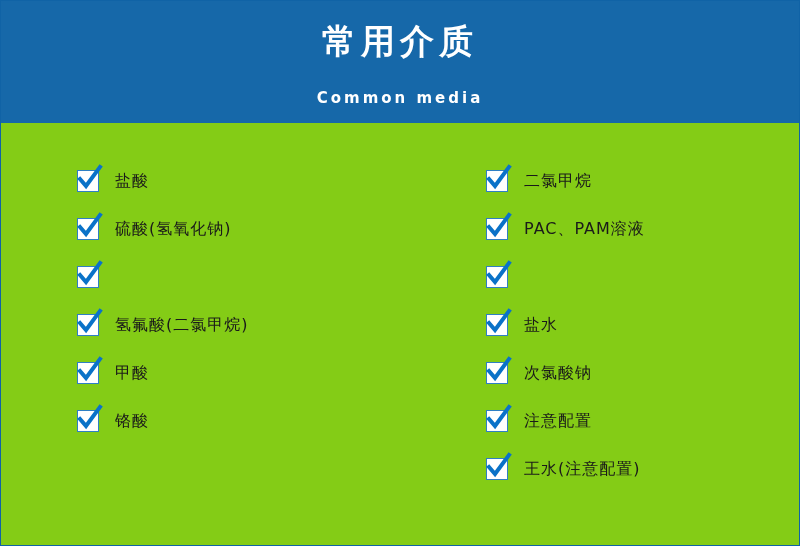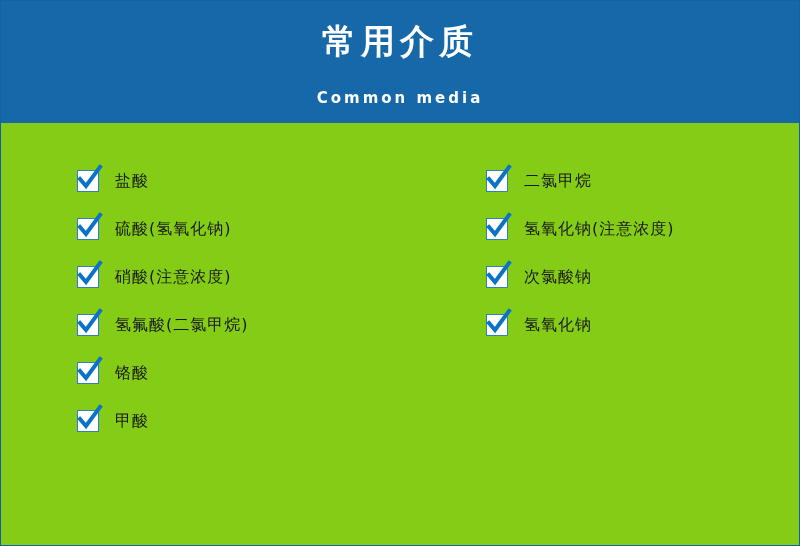--- a/index.html
+++ b/index.html
@@ -124,79 +124,101 @@
               </svg>
           </span>
           <span class="item-label">硫酸(氢氧化钠)</span>
         </div>
         <div class="item">
           <span class="checkbox">
             <svg viewBox="0 0 28 28">
                 <path d="M5 15 L11 22 L25 3" fill="none" stroke="#0a72c8" stroke-width="4" stroke-linecap="square"></path>
               </svg>
           </span>
-          <span class="item-label">硝酸(注意浓度)</span>
         </div>
         <div class="item">
           <span class="checkbox">
             <svg viewBox="0 0 28 28">
                 <path d="M5 15 L11 22 L25 3" fill="none" stroke="#0a72c8" stroke-width="4" stroke-linecap="square"></path>
               </svg>
           </span>
           <span class="item-label">氢氟酸(二氯甲烷)</span>
         </div>
         <div class="item">
           <span class="checkbox">
             <svg viewBox="0 0 28 28">
                 <path d="M5 15 L11 22 L25 3" fill="none" stroke="#0a72c8" stroke-width="4" stroke-linecap="square"></path>
               </svg>
           </span>
+          <span class="item-label">甲酸</span>
+        </div>
+        <div class="item">
+          <span class="checkbox">
+            <svg viewBox="0 0 28 28">
+                <path d="M5 15 L11 22 L25 3" fill="none" stroke="#0a72c8" stroke-width="4" stroke-linecap="square"></path>
+              </svg>
+          </span>
           <span class="item-label">铬酸</span>
         </div>
-        <div class="item">
-          <span class="checkbox">
-            <svg viewBox="0 0 28 28">
-                <path d="M5 15 L11 22 L25 3" fill="none" stroke="#0a72c8" stroke-width="4" stroke-linecap="square"></path>
-              </svg>
-          </span>
-          <span class="item-label">甲酸</span>
-        </div>
       </div>
 
       <div class="col col-right">
         <div class="item">
           <span class="checkbox">
             <svg viewBox="0 0 28 28">
                 <path d="M5 15 L11 22 L25 3" fill="none" stroke="#0a72c8" stroke-width="4" stroke-linecap="square"></path>
               </svg>
           </span>
           <span class="item-label">二氯甲烷</span>
         </div>
         <div class="item">
           <span class="checkbox">
             <svg viewBox="0 0 28 28">
                 <path d="M5 15 L11 22 L25 3" fill="none" stroke="#0a72c8" stroke-width="4" stroke-linecap="square"></path>
               </svg>
           </span>
-          <span class="item-label">氢氧化钠(注意浓度)</span>
+          <span class="item-label">PAC、PAM溶液</span>
+        </div>
+        <div class="item">
+          <span class="checkbox">
+            <svg viewBox="0 0 28 28">
+                <path d="M5 15 L11 22 L25 3" fill="none" stroke="#0a72c8" stroke-width="4" stroke-linecap="square"></path>
+              </svg>
+          </span>
+        </div>
+        <div class="item">
+          <span class="checkbox">
+            <svg viewBox="0 0 28 28">
+                <path d="M5 15 L11 22 L25 3" fill="none" stroke="#0a72c8" stroke-width="4" stroke-linecap="square"></path>
+              </svg>
+          </span>
+          <span class="item-label">盐水</span>
         </div>
         <div class="item">
           <span class="checkbox">
             <svg viewBox="0 0 28 28">
                 <path d="M5 15 L11 22 L25 3" fill="none" stroke="#0a72c8" stroke-width="4" stroke-linecap="square"></path>
               </svg>
           </span>
           <span class="item-label">次氯酸钠</span>
         </div>
         <div class="item">
           <span class="checkbox">
             <svg viewBox="0 0 28 28">
                 <path d="M5 15 L11 22 L25 3" fill="none" stroke="#0a72c8" stroke-width="4" stroke-linecap="square"></path>
               </svg>
           </span>
-          <span class="item-label">氢氧化钠</span>
+          <span class="item-label">注意配置</span>
+        </div>
+        <div class="item">
+          <span class="checkbox">
+            <svg viewBox="0 0 28 28">
+                <path d="M5 15 L11 22 L25 3" fill="none" stroke="#0a72c8" stroke-width="4" stroke-linecap="square"></path>
+              </svg>
+          </span>
+          <span class="item-label">王水(注意配置)</span>
         </div>
       </div>
 
     </div>
   </div>
 
 </div>
 
 </body></html>

